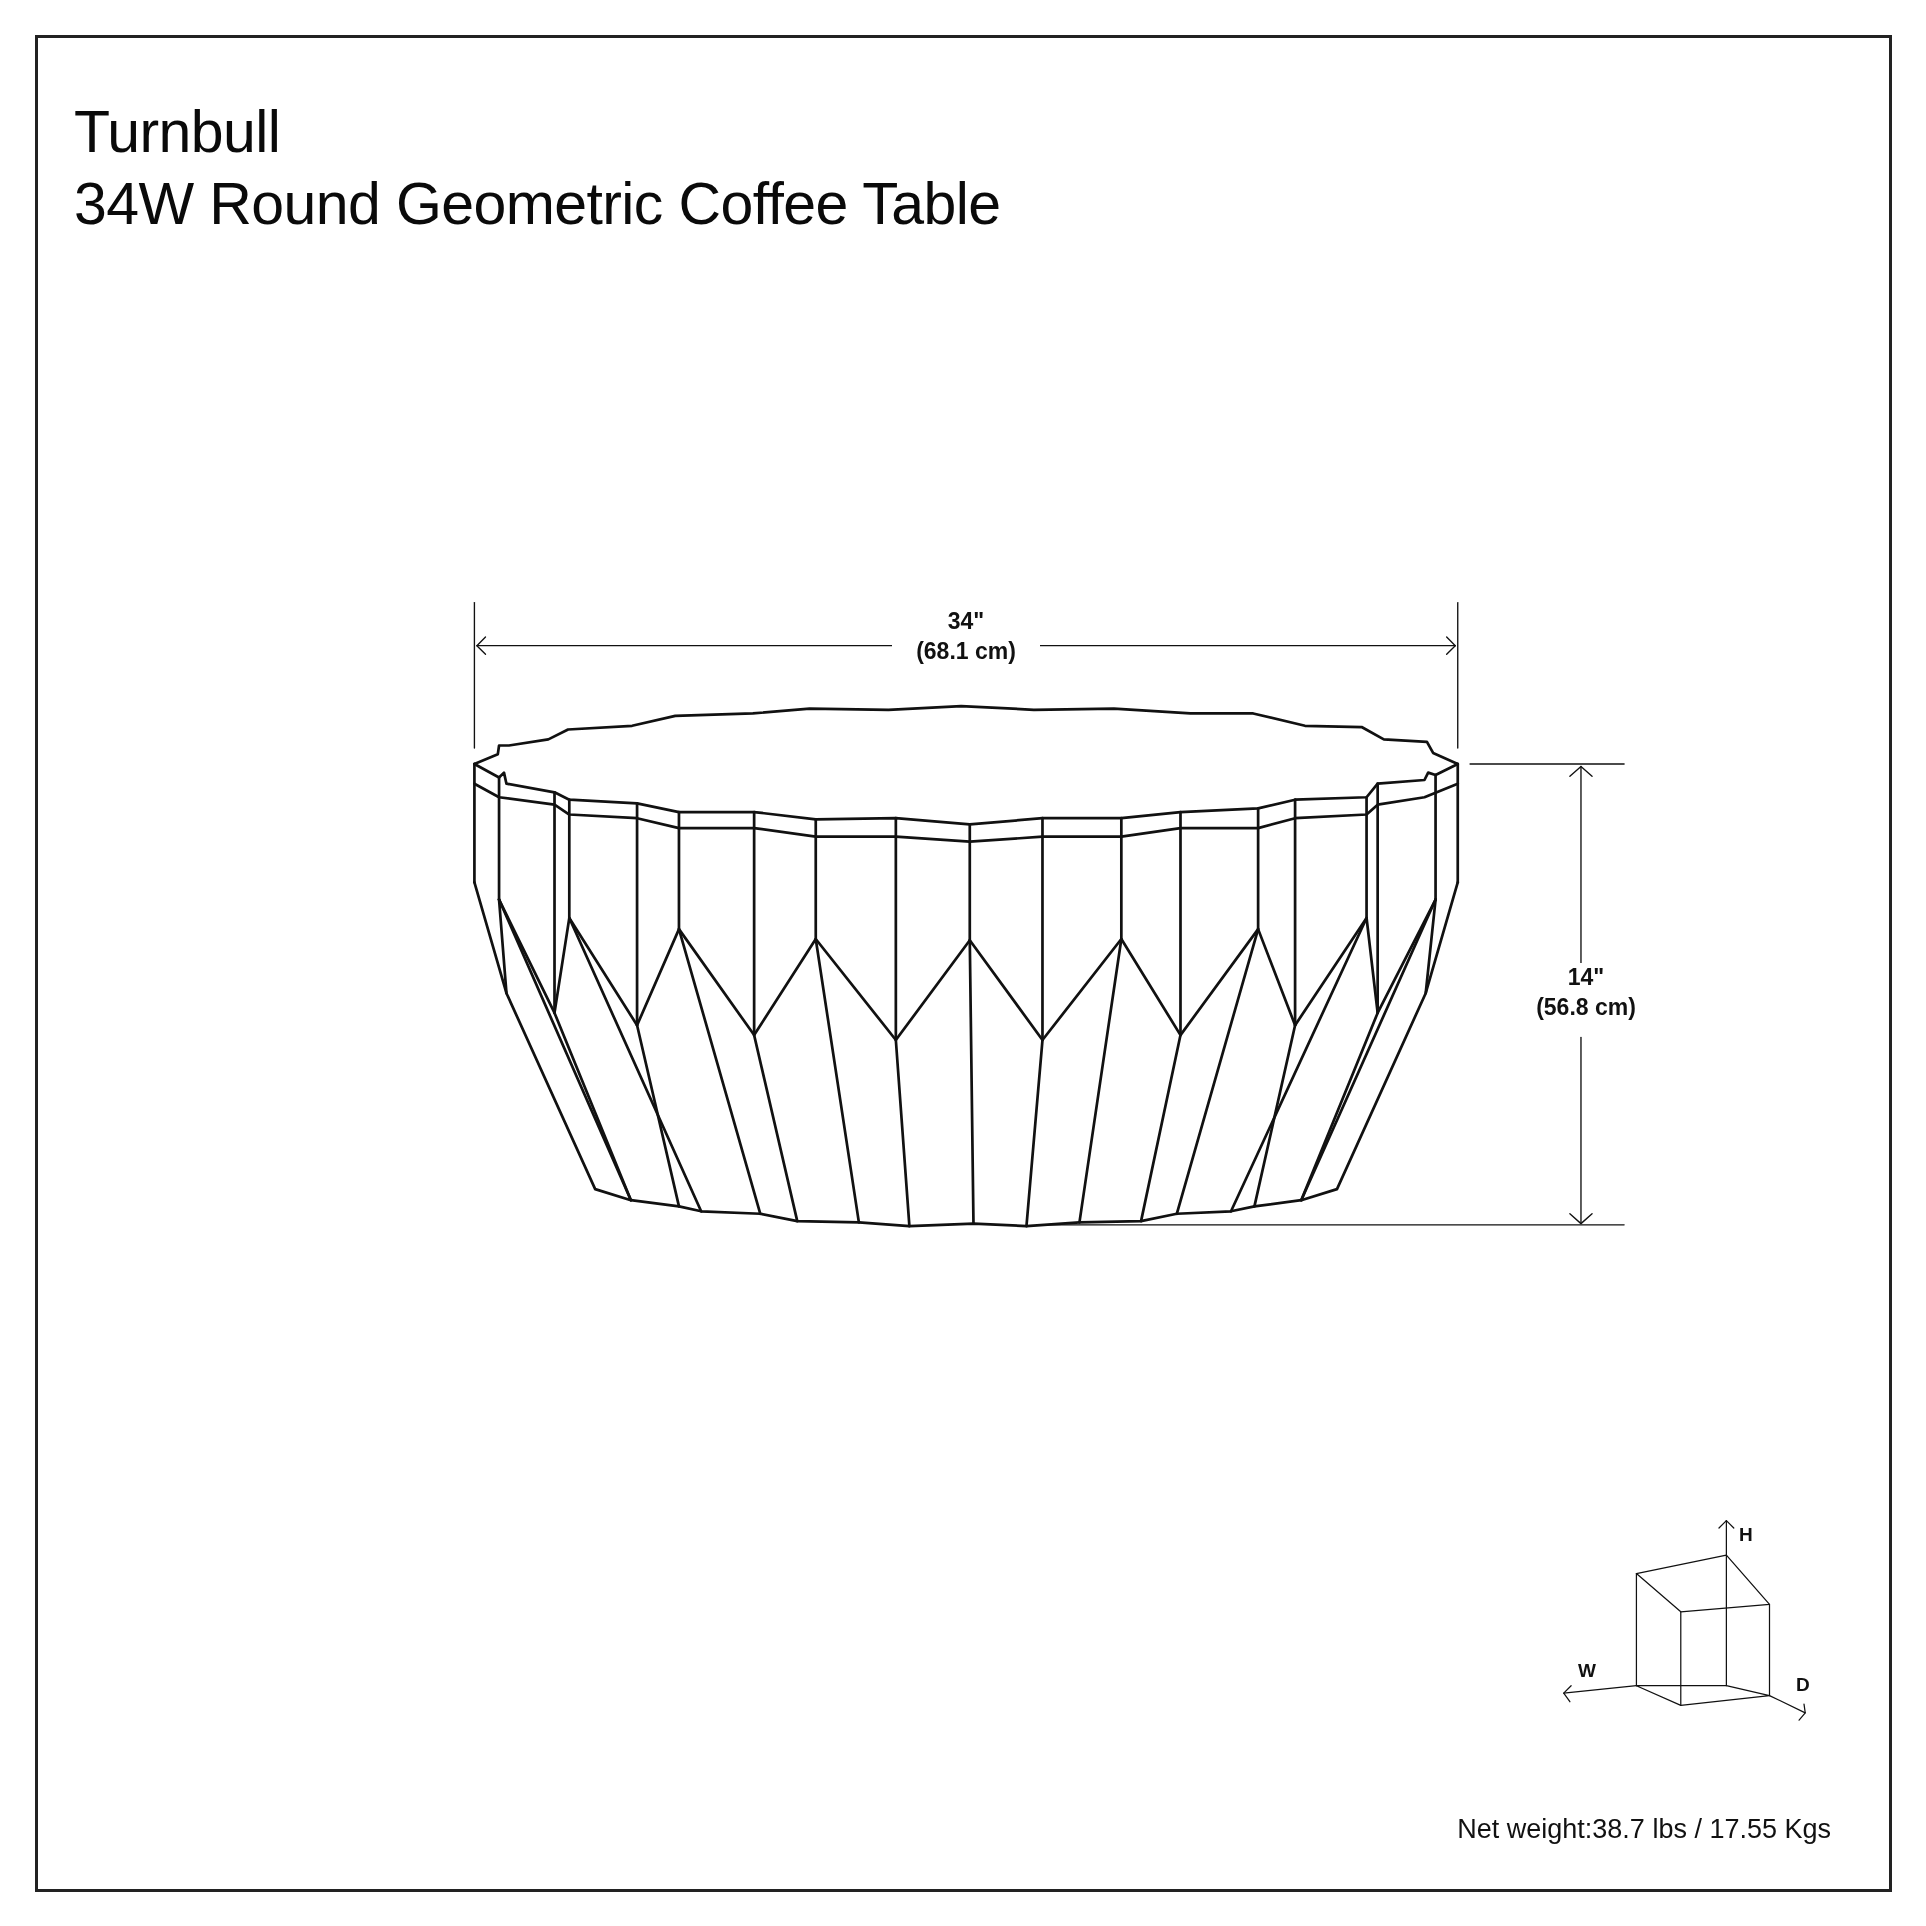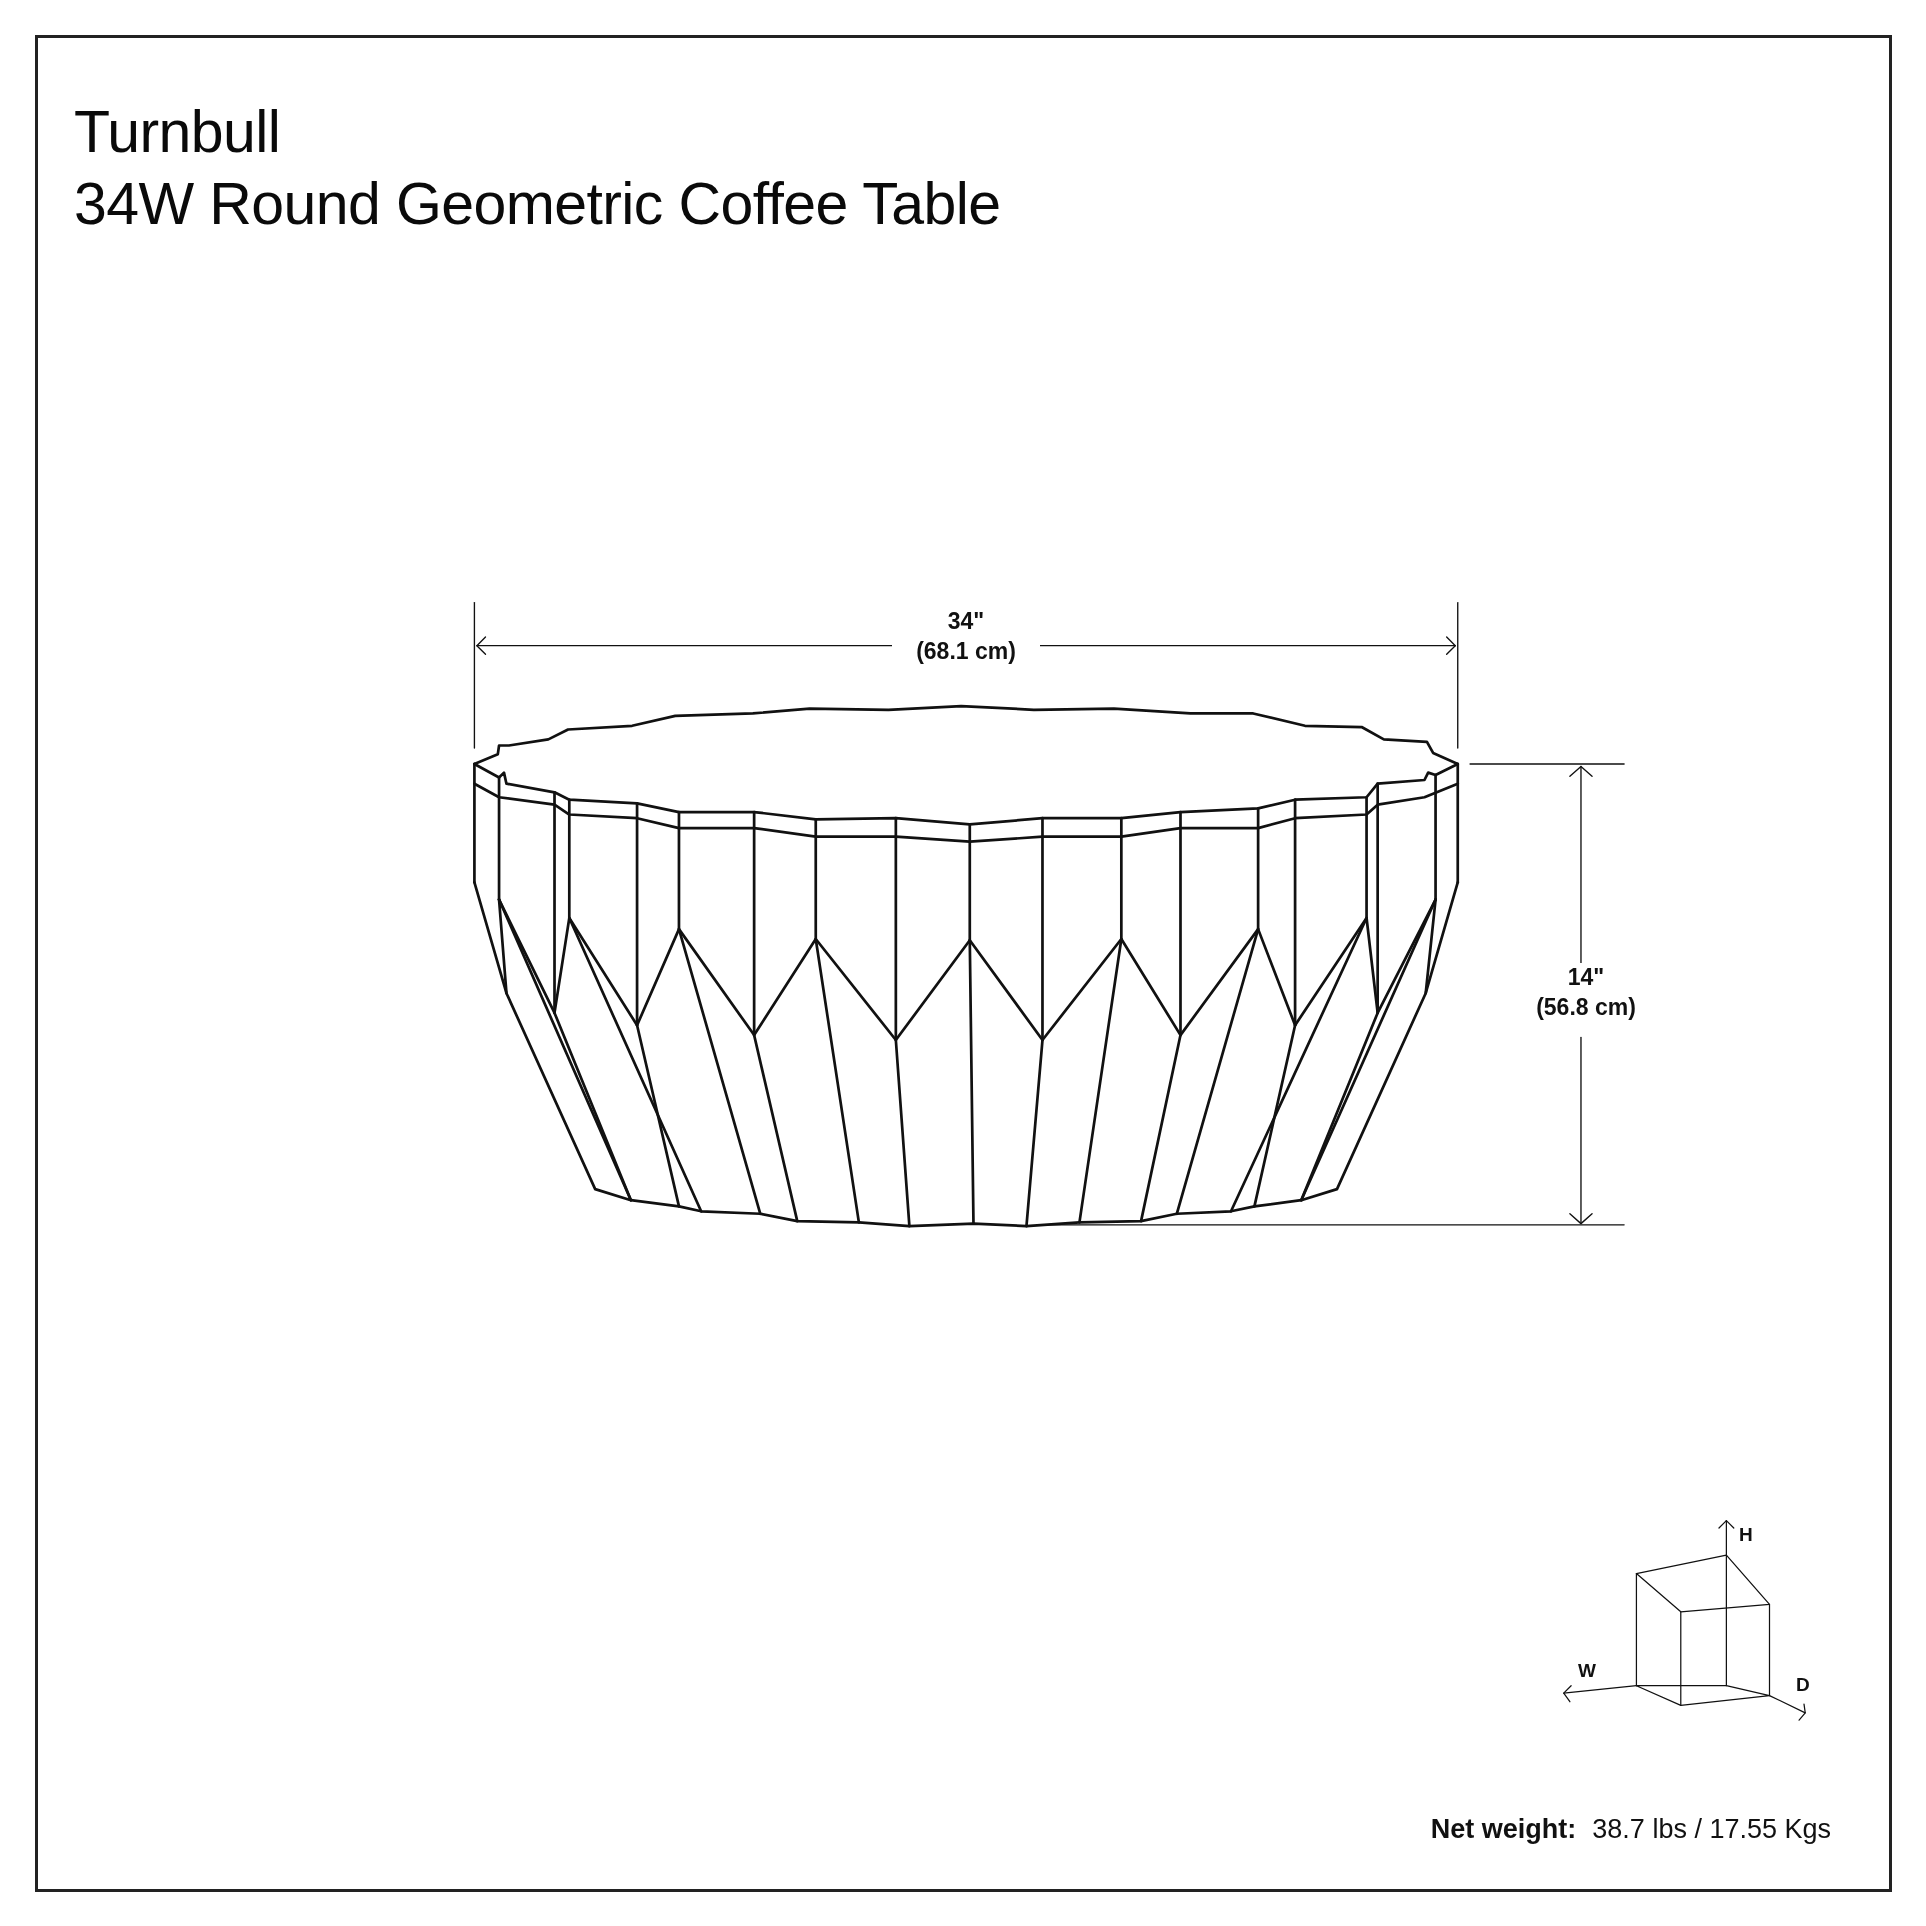--- a/index.html
+++ b/index.html
@@ -6,22 +6,22 @@
   body { width:1926px; height:1926px; position:relative; overflow:hidden; font-family:"Liberation Sans", sans-serif; color:#111; }
   .frame { position:absolute; left:35px; top:35px; width:1857px; height:1857px; box-sizing:border-box; border:3.9px solid #222; }
   .title { position:absolute; left:74px; top:96px; font-weight:400; font-size:59px; line-height:72px; letter-spacing:-0.6px; color:#0a0a0a; }
   .title div { white-space:nowrap; }
   svg.drawing { position:absolute; left:0; top:0; width:1926px; height:1926px; }
   .dim-label { position:absolute; text-align:center; font-size:23px; line-height:29.5px; font-weight:700; color:#111; background:#fff; }
   .dim-w { left:892px; top:607px; width:148px; }
   .dim-h { left:1512px; top:963px; width:148px; }
   .axis-label { position:absolute; font-size:19px; font-weight:700; color:#111; }
   .weight { position:absolute; right:95px; top:1814px; font-size:27px; white-space:nowrap; color:#111; }
-  .weight .k { font-weight:700;margin-left:11px; }
-  .weight .v { font-weight:400; margin-left:16px; }
+  .weight .k { font-weight:400;margin-left:11px; }
+  .weight .v { font-weight:400; margin-left:0; }
 </style>
 </head>
 <body>
 
 <div class="frame"></div>
 
 <div class="title">
   <div>Turnbull</div>
   <div>34W Round Geometric Coffee Table</div>
 </div>

